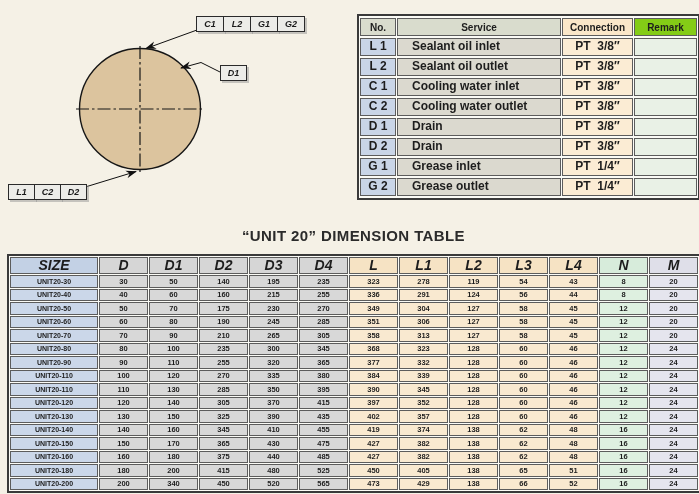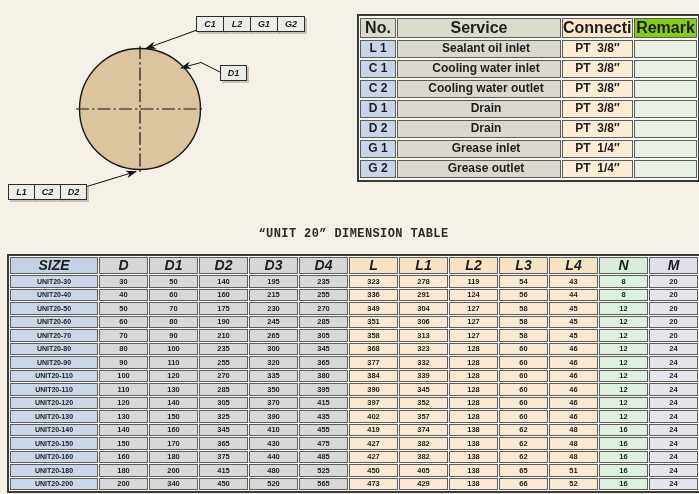--- a/index.html
+++ b/index.html
@@ -24,34 +24,34 @@
   #top-tags{left:196px;top:16px;border-radius:7px;}
   #top-tags .tag-box{width:26px;}
   #d1-tag{position:absolute;left:221px;top:65px;}
   #bottom-tags{left:8px;top:184px;}
   
   table{border-collapse:separate;border:2px solid #3a3a3a;background:#fbfbf6;}
   th,td{border:1px solid #5c5c5c;text-align:center;padding:0;line-height:1.1;
         overflow:hidden;white-space:pre;}
   
   .service{position:absolute;left:357px;top:14px;width:338px;table-layout:fixed;border-spacing:1px 2px;}
-  .service th{height:16px;font-size:16px;font-weight:bold;}
+  .service th{height:16px;font-size:10px;font-weight:bold;}
   .service td{height:16px;font-size:12px;font-weight:bold;}
   .service td.c-svc{text-align:left;padding-left:14px;}
   .service .h-no,.service .h-svc{background:#d9dccd;}
   .service .h-conn{background:#fae7c9;}
   .service .h-rem{background:#84cc16;}
   .service td.c-no{background:#c9d5e7;}
-  .service td.c-svc{background:#dbd9cf;text-align:center;}
+  .service td.c-svc{background:#dbd9cf;}
   .service td.c-conn{background:#fbecd4;}
   .service td.c-rem{background:#e9f1e6;}
   
   .title{
     position:absolute;left:8px;right:0;top:227px;text-align:center;
-    font-family:Liberation Mono, monospace;font-size:12px;font-weight:600;
+    font-family:Liberation Sans, sans-serif;font-size:15px;font-weight:600;
     color:#2b2b2b;letter-spacing:.4px;
   }
   
   .dim{position:absolute;left:7px;top:254px;width:686px;table-layout:fixed;border-spacing:1px;}
   .dim th{height:12px;font-size:14px;font-weight:bold;font-style:italic;}
   .dim td{height:10.5px;font-size:7.5px;font-weight:bold;}
   .dim .h-size{background:#c3d1e5;}
   .dim .h-d{background:#d6d6d6;}
   .dim .h-l{background:#f6e3c4;}
   .dim .h-n{background:#d7ecdb;}
@@ -109,20 +109,26 @@
       </tr>
     </thead>
   <tbody>
       <tr>
         <td class="c-no">L 1</td>
         <td class="c-svc">Sealant oil inlet</td>
         <td class="c-conn">PT  3/8″</td>
         <td class="c-rem"></td>
       </tr>
       <tr>
+        <td class="c-no">L 2</td>
+        <td class="c-svc">Sealant oil outlet</td>
+        <td class="c-conn">PT  3/8″</td>
+        <td class="c-rem"></td>
+      </tr>
+      <tr>
         <td class="c-no">C 1</td>
         <td class="c-svc">Cooling water inlet</td>
         <td class="c-conn">PT  3/8″</td>
         <td class="c-rem"></td>
       </tr>
       <tr>
         <td class="c-no">C 2</td>
         <td class="c-svc">Cooling water outlet</td>
         <td class="c-conn">PT  3/8″</td>
         <td class="c-rem"></td>

